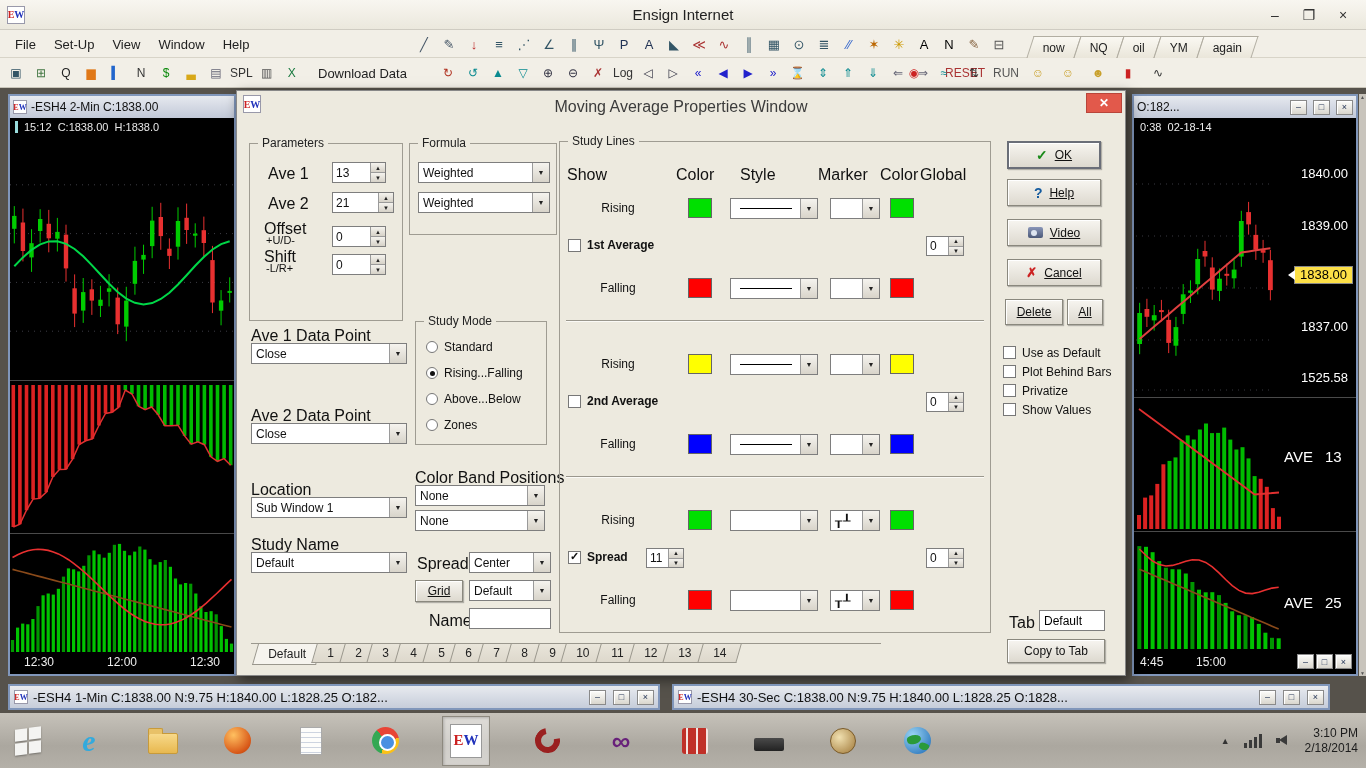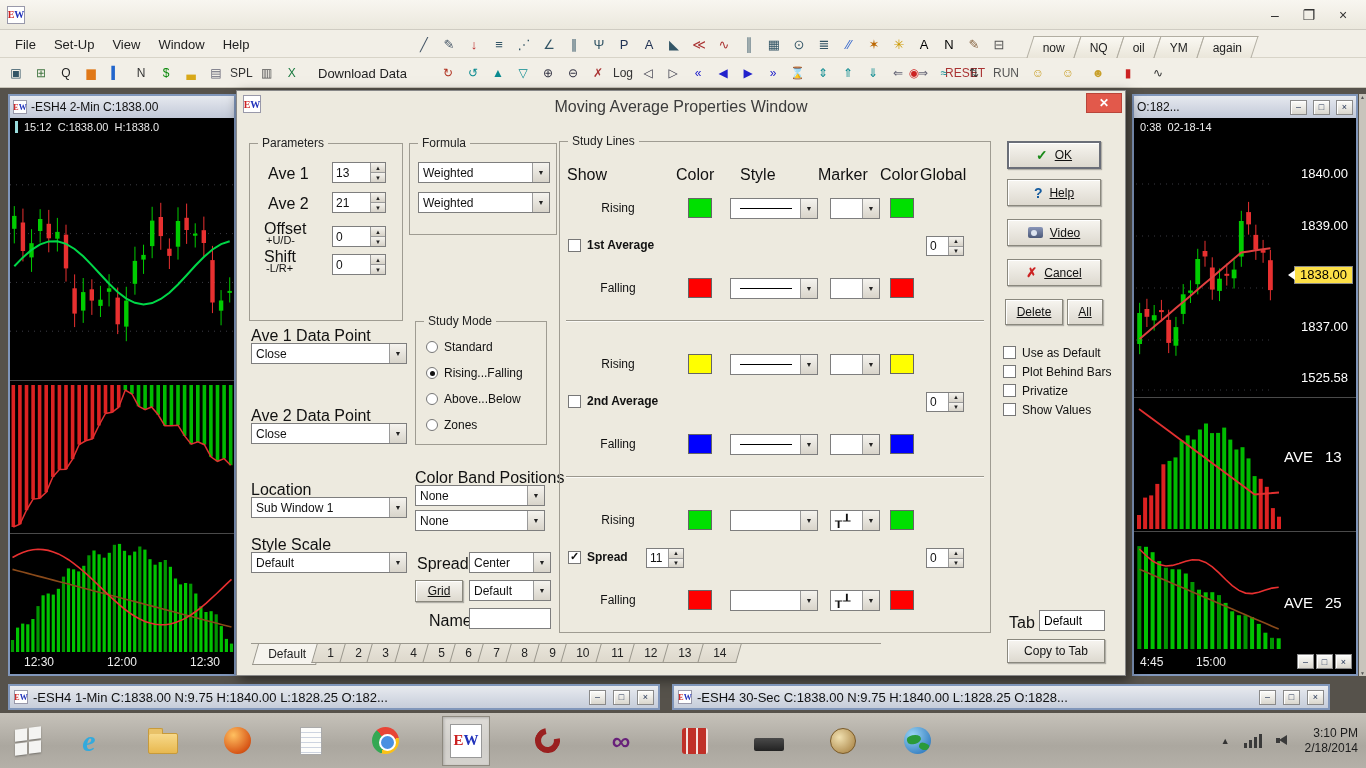--- a/index.html
+++ b/index.html
@@ -147,20 +147,21 @@
 </head>
 <body>
 
 <div class="screen">
 
   <div class="titlebar">
     <span class="ewicon" style="margin-left:7px">
         <b>E</b>
         <i>W</i>
       </span>
+    <div class="app-title">Ensign Internet</div>
     <div class="wctrls">
       <div class="wctrl">–</div>
       <div class="wctrl">❐</div>
       <div class="wctrl">×</div>
     </div>
   </div>
 
   <div class="menubar">
     <div class="menuitems">
 
@@ -598,21 +599,21 @@
       <span class="legend">Parameters</span>
       <span class="lbl" style="left:18px;top:21px">Ave 1</span>
       <div class="spin" style="left:82px;top:18px;width:54px">
         <span class="txt">13</span>
           <span class="ud">
             <span>▲</span>
             <span>▼</span>
           </span>
       </div>
       <span class="lbl" style="left:18px;top:51px">Ave 2</span>
-      <div class="spin" style="left:82px;top:48px;width:54px">
+      <div class="spin" style="left:82px;top:48px;width:62px">
         <span class="txt">21</span>
           <span class="ud">
             <span>▲</span>
             <span>▼</span>
           </span>
       </div>
       <span class="lbl" style="left:14px;top:76px">Offset</span>
       <span class="lbl small" style="left:16px;top:90px">+U/D-</span>
       <div class="spin" style="left:82px;top:82px;width:54px">
         <span class="txt">0</span>
@@ -687,21 +688,21 @@
     <span class="lbl" style="left:178px;top:378px">Color Band Positions</span>
     <div class="dd" style="left:178px;top:394px;width:130px">
       <span class="txt">None</span>
         <span class="arw">▼</span>
     </div>
     <div class="dd" style="left:178px;top:419px;width:130px">
       <span class="txt">None</span>
         <span class="arw">▼</span>
     </div>
 
-    <span class="lbl" style="left:14px;top:445px">Style Scale</span>
+    <span class="lbl" style="left:14px;top:445px">Study Name</span>
     <div class="dd" style="left:14px;top:461px;width:156px">
       <span class="txt">Default</span>
         <span class="arw">▼</span>
     </div>
     <span class="lbl" style="left:180px;top:464px">Spread</span>
     <div class="dd" style="left:232px;top:461px;width:82px">
       <span class="txt">Center</span>
         <span class="arw">▼</span>
     </div>
     <div class="btn" style="left:178px;top:489px;width:48px;height:22px">

